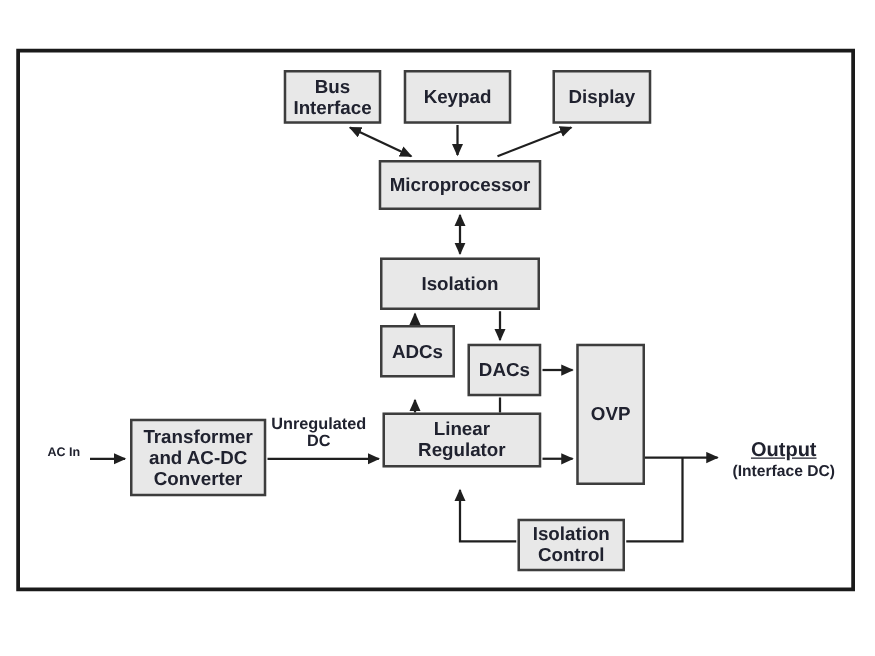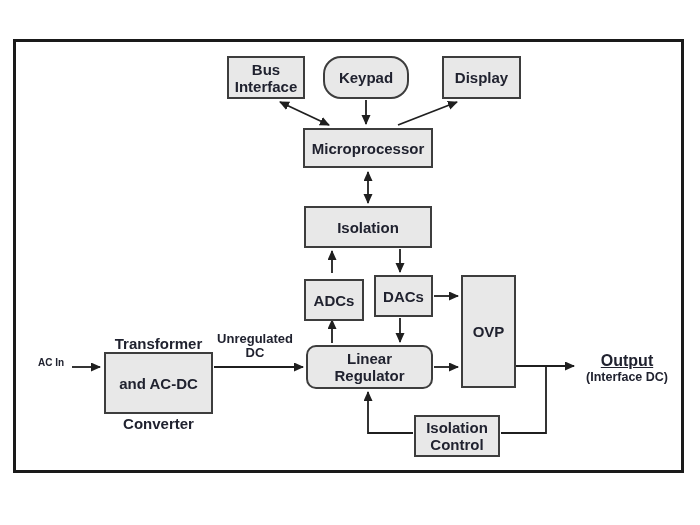--- a/index.html
+++ b/index.html
@@ -23,29 +23,29 @@
   .wires line,.wires polyline{stroke:var(--line);stroke-width:1.8;fill:none;}
   .wires .ah-path{fill:var(--line);stroke:none;}
   .node{
     position:absolute;background:var(--box-fill);border:2px solid var(--box-border);
     box-sizing:border-box;display:flex;flex-direction:column;align-items:center;
     justify-content:center;font-weight:bold;font-size:15px;line-height:17px;
     color:var(--text);text-align:center;
   }
   .node span{display:block;}
   .n-bus-interface{left:227px;top:56px;width:78px;height:43px;}
-  .n-keypad{left:323px;top:56px;width:86px;height:43px;border-radius:18px;}
+  .n-keypad{left:323px;top:56px;width:86px;height:43px;}
   .n-display{left:442px;top:56px;width:79px;height:43px;}
   .n-microprocessor{left:303px;top:128px;width:130px;height:40px;text-align:right;}
   .n-isolation{left:304px;top:206px;width:128px;height:42px;}
-  .n-adcs{left:304px;top:279px;width:60px;height:42px;}
+  .n-adcs{left:304px;top:260px;width:60px;height:42px;}
   .n-dacs{left:374px;top:275px;width:59px;height:42px;}
   .n-ovp{left:461px;top:275px;width:55px;height:113px;}
-  .n-linear-regulator{left:306px;top:345px;width:127px;height:44px;border-radius:10px;}
-  .n-transformer{left:104px;top:352px;width:109px;height:62px;gap:23px;}
+  .n-linear-regulator{left:306px;top:330px;width:127px;height:44px;}
+  .n-transformer{left:104px;top:335px;width:109px;height:62px;}
   .n-feedback-control{left:414px;top:415px;width:86px;height:42px;}
   .lbl{position:absolute;color:var(--text);font-weight:bold;text-align:center;}
   .lbl span{display:block;}
   .lbl-ac-in{left:28px;top:357px;width:46px;font-size:10px;}
   .lbl-unreg{left:214px;top:332px;width:82px;font-size:13px;line-height:14px;}
   .lbl-output{left:578px;top:352px;width:98px;}
   .lbl-output .out-main{font-size:16px;line-height:18px;text-decoration:underline;}
   .lbl-output .out-sub{font-size:12.5px;line-height:14px;}
 </style>
 </head>

